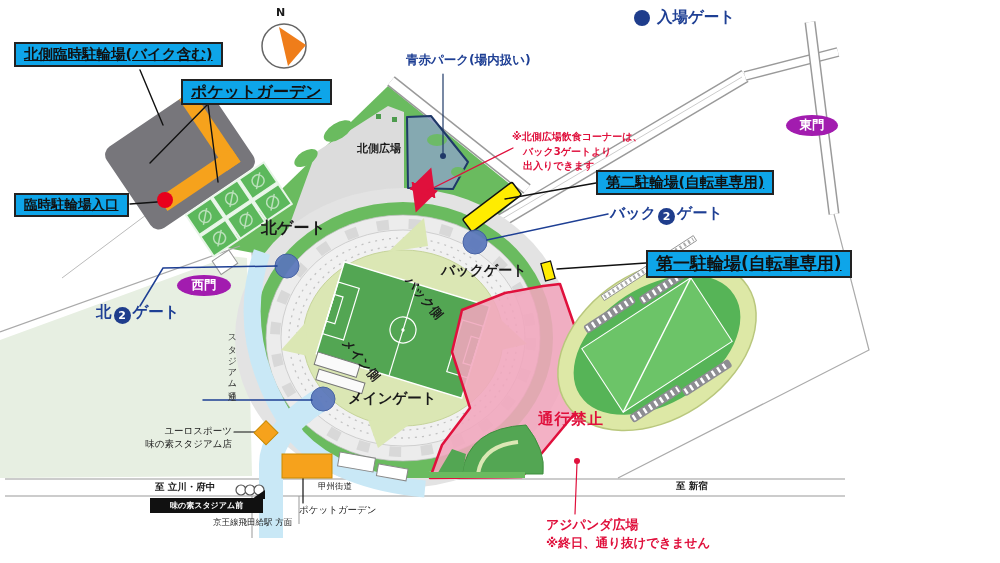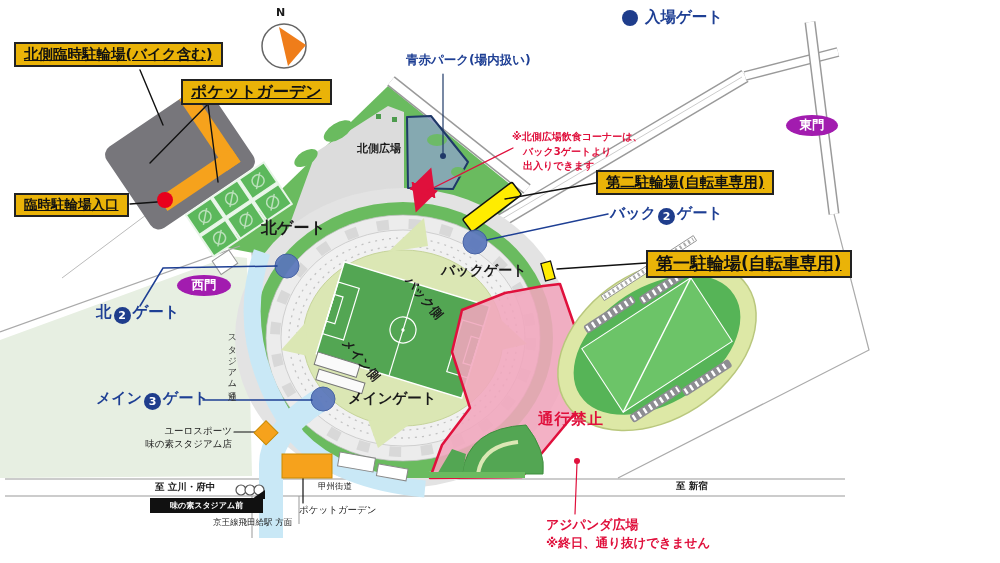--- a/index.html
+++ b/index.html
@@ -1,30 +1,30 @@
 <!DOCTYPE html>
 <html><head>
 <meta charset="utf-8">
 <style>
   html,body{margin:0;padding:0;background:#fff;}
   .stage{position:relative;width:1000px;height:563px;background:#fff;overflow:hidden;
          font-family:"DejaVu Sans","Liberation Sans",sans-serif;}
   .map-svg{position:absolute;left:0;top:0;}
   .lbl{position:absolute;white-space:nowrap;color:#1a1a1a;line-height:1.15;}
   .b{font-weight:bold;}
-  .box{border:2px solid #222;background:#eab308;font-weight:bold;text-decoration:underline;
+  .box{border:2px solid #222;background:#0ea5e9;font-weight:bold;text-decoration:underline;
        padding:2px 8px;color:#111;}
   .blue{color:#1e3f94;font-weight:bold;}
   .red{color:#e0103c;font-weight:bold;}
   .oval{background:#a21caf;color:#fff;font-weight:bold;border-radius:50%;
         display:flex;align-items:center;justify-content:center;}
   .numc{display:inline-block;width:17px;height:17px;border-radius:50%;background:#1f3d8c;
         color:#fff;font-size:11px;font-weight:bold;text-align:center;line-height:17px;
         margin:0 2px;vertical-align:-2px;}
-  .legend{display:flex;align-items:center;gap:7px;}
+  .legend{display:flex;align-items:center;gap:7px;margin-left:12px;}
   .legend-dot{width:16px;height:16px;border-radius:50%;background:#1f3d8c;}
   .vtext{writing-mode:vertical-rl;letter-spacing:1px;}
   .rot50{transform:rotate(50deg);transform-origin:left top;}
   .flag{background:#111;color:#fff;font-weight:bold;padding:2px 20px;position:absolute;}
   .flag:after{content:"";position:absolute;right:-2px;top:-8px;width:0;height:0;
         border-bottom:9px solid #111;border-left:13px solid transparent;}
 </style>
 </head>
 <body>
 
@@ -257,23 +257,20 @@
 <div class="lbl oval" style="left:177px;top:275px;width:54px;height:21px;font-size:12.5px">西門</div>
 
 <div class="lbl oval" style="left:786px;top:115px;width:52px;height:21px;font-size:12.5px">東門</div>
 
 <div class="lbl blue" style="left:96px;top:304px;font-size:15.5px">
   <span>北</span><span class="numc">2</span><span>ゲート</span>
 </div>
 
 <div class="lbl vtext" style="left:227px;top:328px;font-size:9px;color:#333">スタジアム通り</div>
 
-<div class="lbl blue" style="left:96px;top:390px;font-size:15px">
-  <span>メイン</span><span class="numc">3</span><span>ゲート</span>
-</div>
 
 <div class="lbl b" style="left:348px;top:390px;font-size:14.5px">メインゲート</div>
 
 <div class="lbl" style="left:132px;top:424px;width:100px;font-size:9.5px;text-align:right;line-height:13px">
   <div>ユーロスポーツ</div>
   <div>味の素スタジアム店</div>
 </div>
 
 <div class="lbl" style="left:299px;top:505px;font-size:9.5px">ポケットガーデン</div>
 

